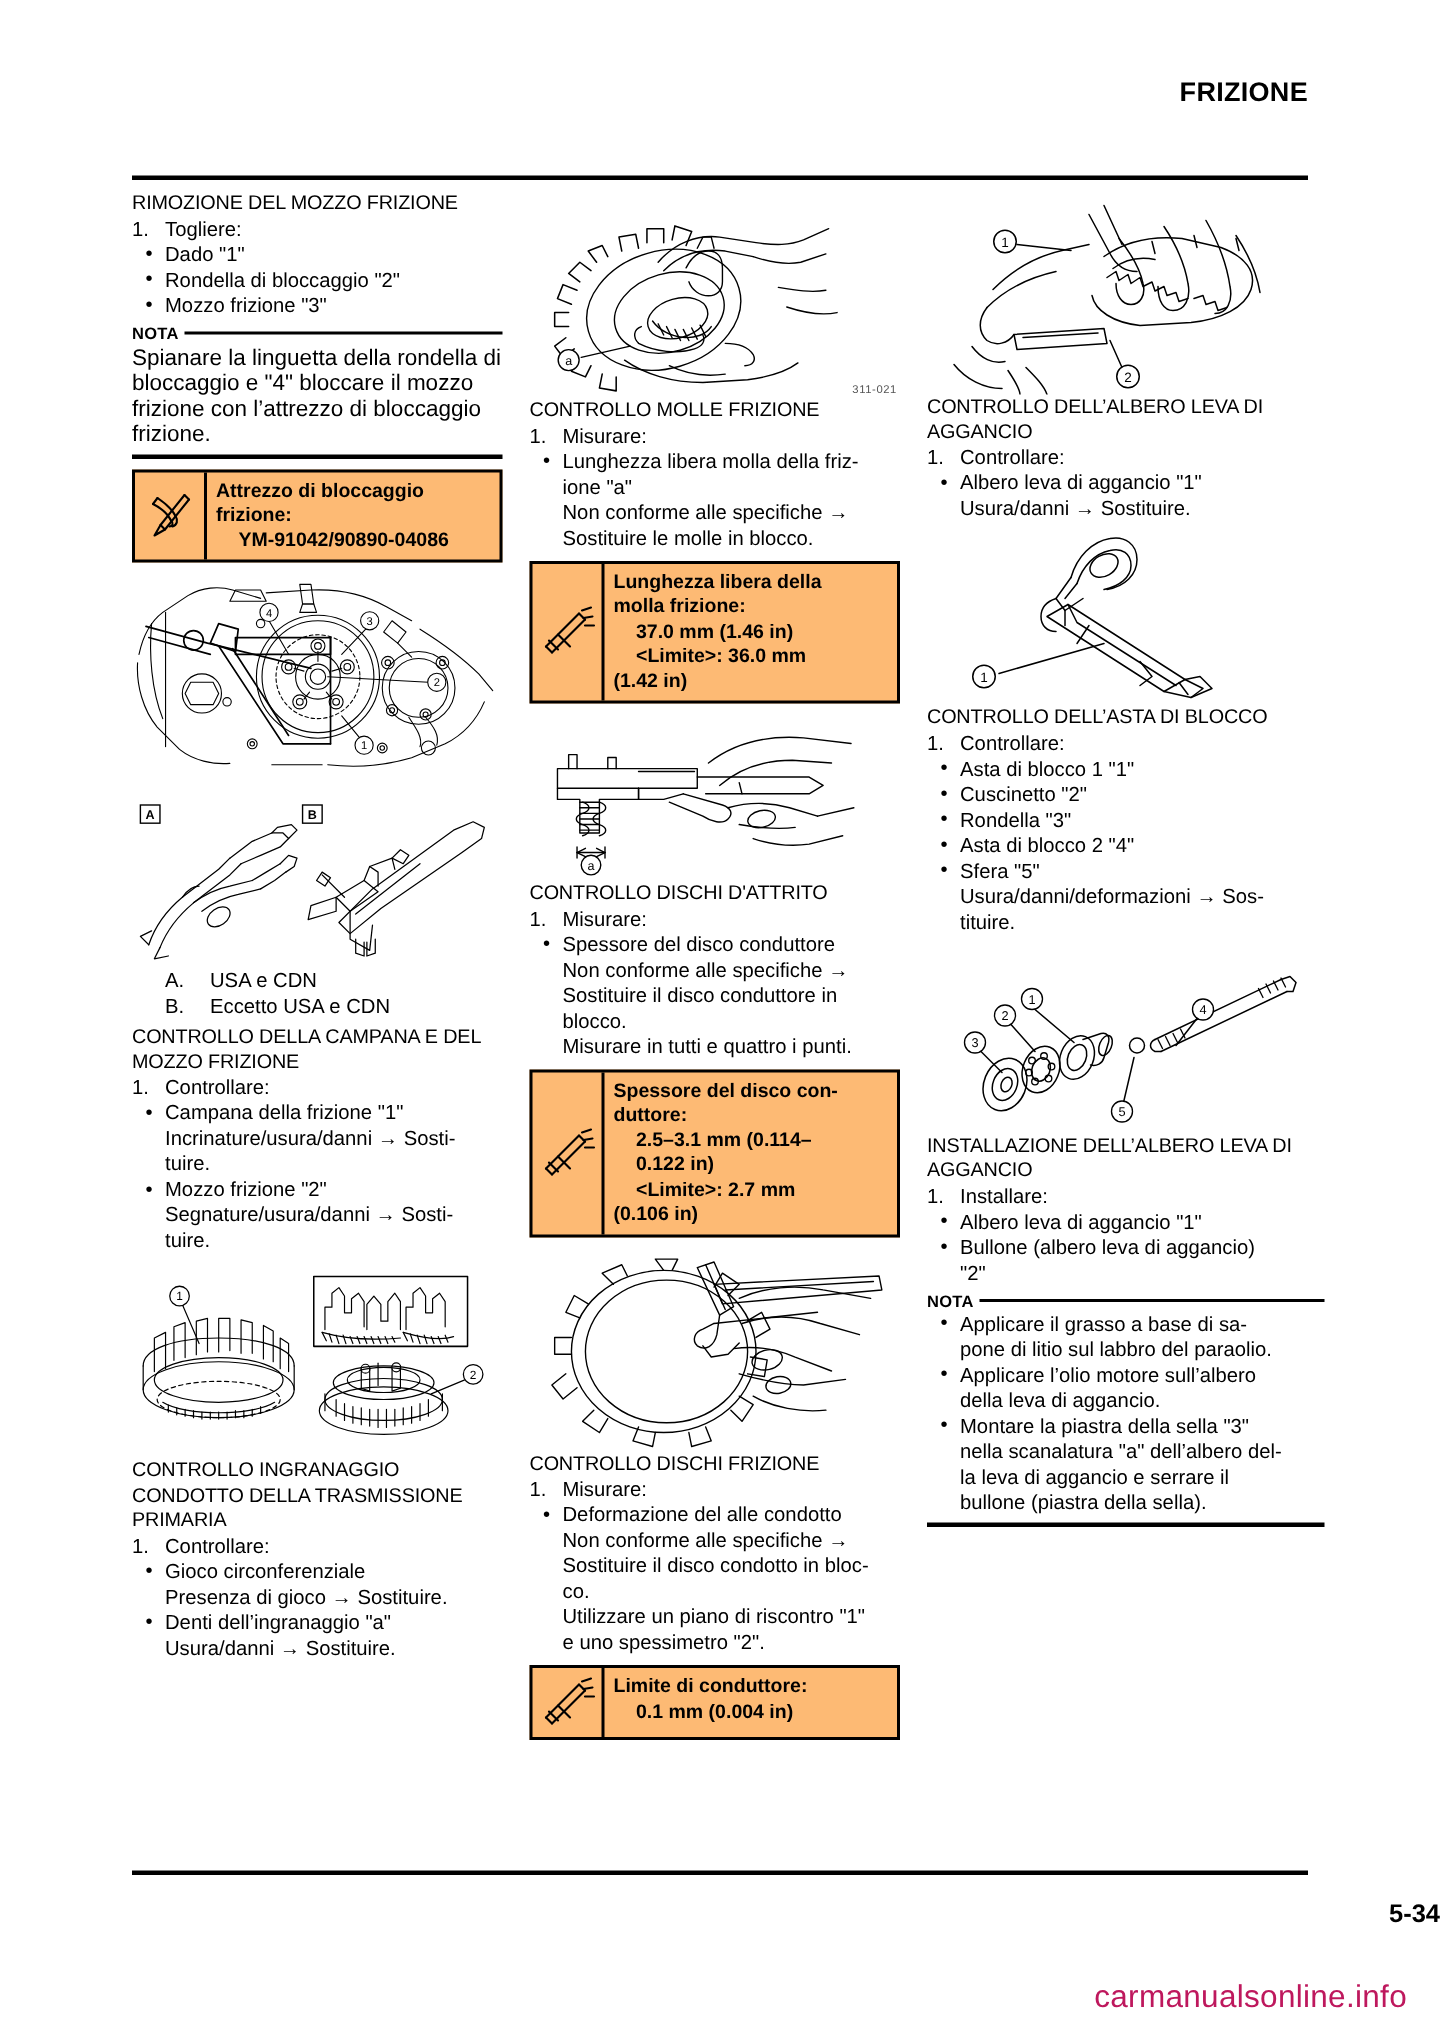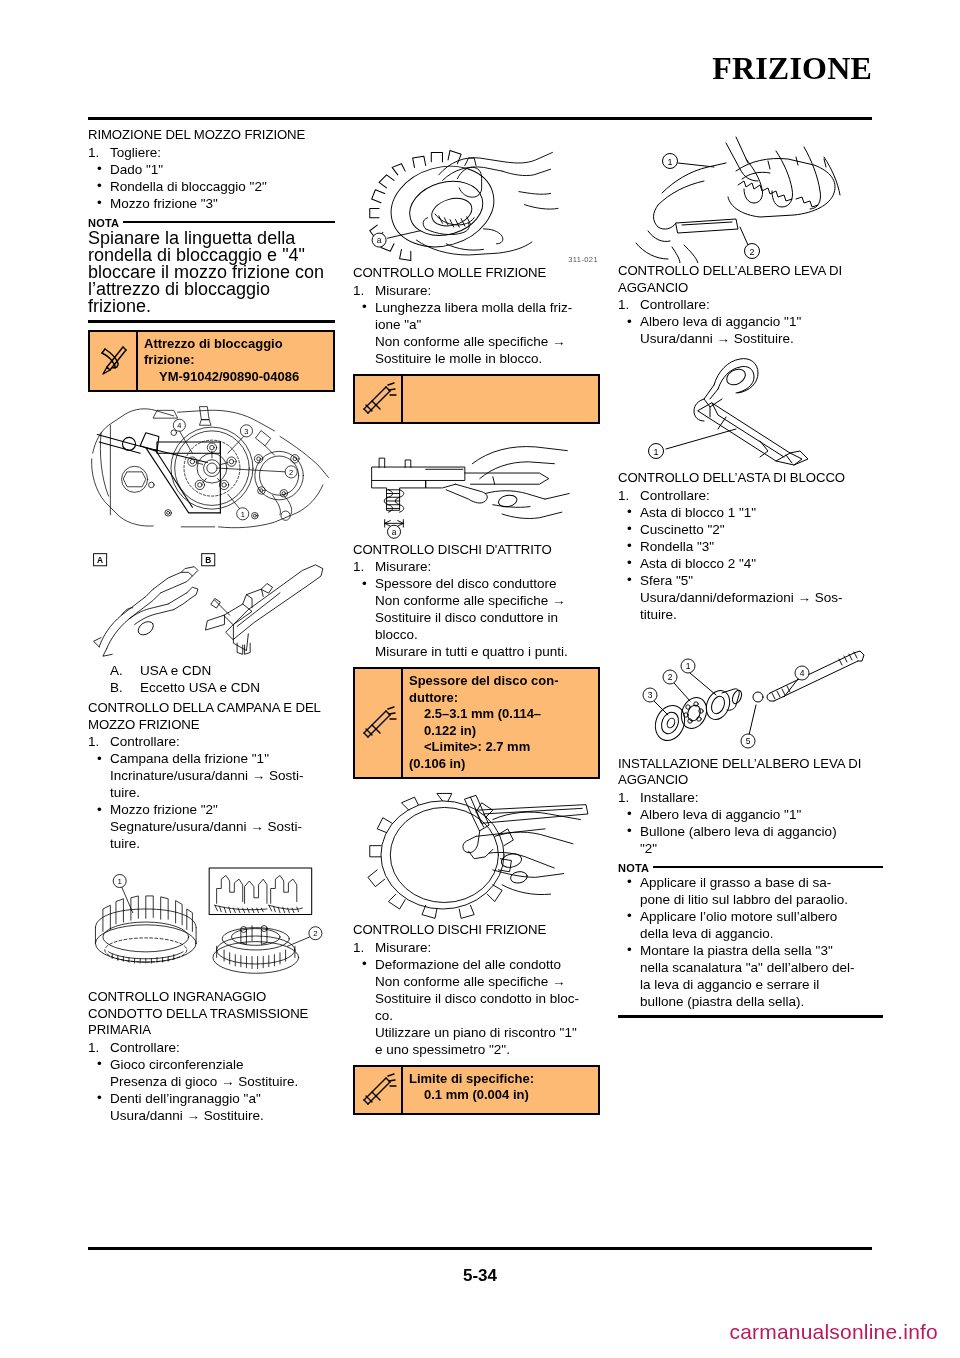--- a/index.html
+++ b/index.html
@@ -15,25 +15,24 @@
     overflow: hidden;
   }
 
   
   .page-header {
     position: absolute;
     top: 52px; left: 88px; right: 88px;
     text-align: right;
   }
   .page-header .chapter-title {
-    font-size: 32px;
+    font-size: 18px;
     font-weight: bold;
     letter-spacing: 0.2px;
     line-height: 1;
-    font-family: Liberation Serif, serif;
   }
   .header-rule {
     position: absolute;
     top: 117px; left: 88px; right: 88px;
     height: 3px;
     background: #000;
   }
 
   
   .columns {
@@ -101,21 +100,21 @@
     font-weight: bold;
     letter-spacing: 0.2px;
   }
   .nota-head .ln {
     flex: 1;
     height: 2px;
     background: #000;
     margin-bottom: 2px;
   }
   .nota-body {
-    font-size: 18px;
+    font-size: 15px;
     line-height: 17px;
     margin-top: 1px;
   }
   .nota-foot {
     height: 3px;
     background: #000;
     margin-top: 5px;
   }
 
   
@@ -167,21 +166,21 @@
     position: absolute;
     left: 88px; right: 88px;
     bottom: 108px;
     height: 3px;
     background: #000;
   }
   .page-number {
     position: absolute;
     left: 0; right: 0;
     bottom: 72px;
-    text-align: center;
+    text-align: right;
     font-size: 17px;
     font-weight: bold;
   }
   .watermark {
     position: absolute;
     right: 22px; bottom: 14px;
     font-size: 21px;
     color: #be185d;
     letter-spacing: 0.2px;
   }
@@ -547,20 +546,27 @@
             <path d="M6 30 L28 8"></path>
             <path d="M10 34 L32 12"></path>
             <path d="M6 30 L10 34"></path>
             <path d="M28 8 L32 12"></path>
             <path d="M14 22 L22 30"></path>
             <path d="M8 26 L14 32"></path>
             <path d="M30 6 L36 4 M31 11 L37 10 M32 16 L38 16"></path>
           </g>
         </svg>
       </div>
+      <div class="txt-cell">
+        <div>Lunghezza libera della</div>
+        <div>molla frizione:</div>
+        <div class="indent">37.0 mm (1.46 in)</div>
+        <div class="indent">&lt;Limite&gt;: 36.0 mm</div>
+        <div>(1.42 in)</div>
+      </div>
     </div>
 
     <div class="fig">
       <svg viewBox="0 0 265 110" width="265" height="110">
         <g fill="none" stroke="#000" stroke-width="1" stroke-linecap="round" stroke-linejoin="round">
 
           <path d="M20 34 L20 48 L120 48 L120 34 Z"></path>
           <path d="M20 48 L20 56 L36 56 L36 80 L50 80 L50 56 L78 56 L78 48"></path>
           <path d="M78 48 L78 56 L96 56 L110 52"></path>
           <path d="M28 34 L28 24 L34 24 L34 34"></path>
@@ -695,21 +701,21 @@
             <path d="M10 34 L32 12"></path>
             <path d="M6 30 L10 34"></path>
             <path d="M28 8 L32 12"></path>
             <path d="M14 22 L22 30"></path>
             <path d="M8 26 L14 32"></path>
             <path d="M30 6 L36 4 M31 11 L37 10 M32 16 L38 16"></path>
           </g>
         </svg>
       </div>
       <div class="txt-cell">
-        <div>Limite di specifiche:</div>
+        <div>Limite di conduttore:</div>
         <div class="indent">0.1 mm (0.004 in)</div>
       </div>
     </div>
   </div>
 
   <div class="col">
 
     <div class="fig">
       <svg viewBox="0 0 265 128" width="265" height="128">
         <g fill="none" stroke="#000" stroke-width="1" stroke-linecap="round" stroke-linejoin="round">

